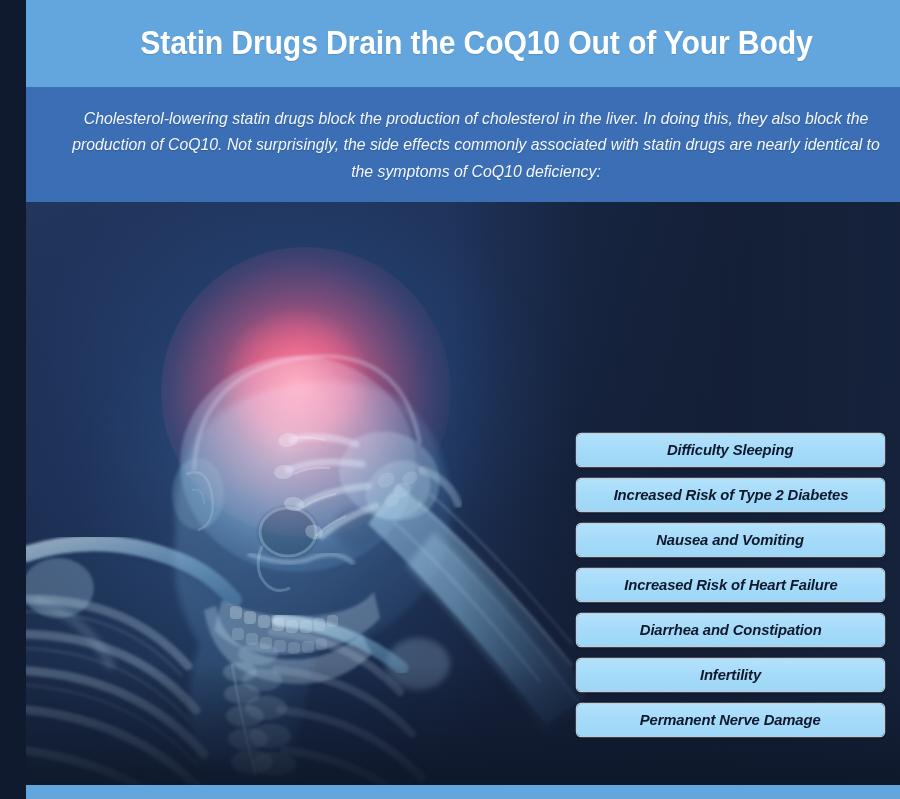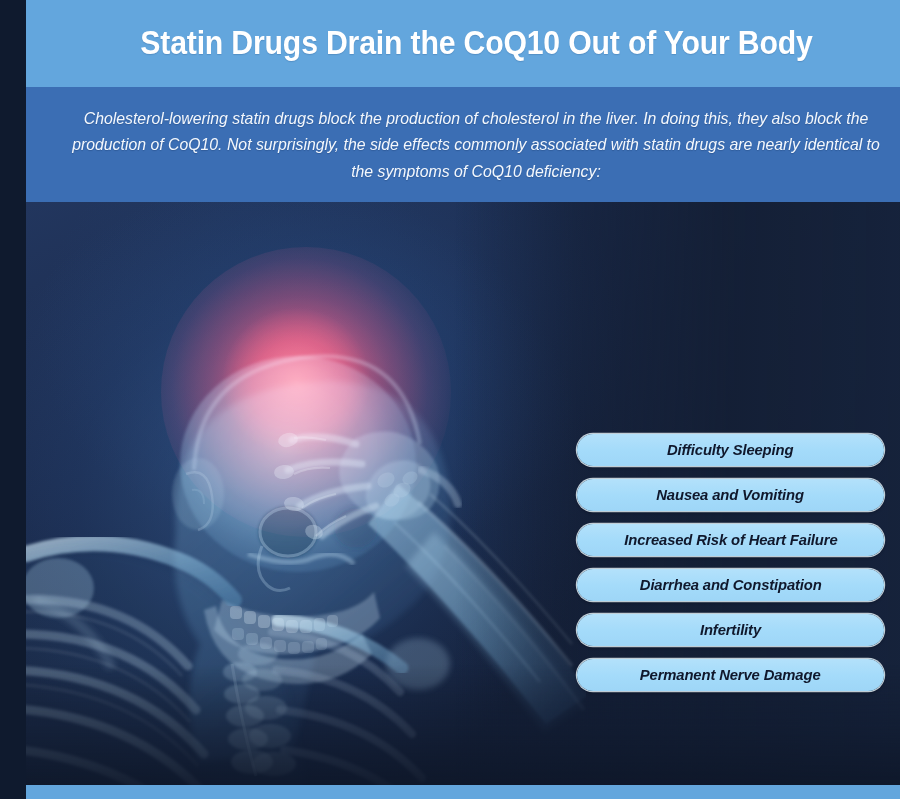--- a/index.html
+++ b/index.html
@@ -116,21 +116,21 @@
   
   .symptom-list {
     position:absolute; left:551px; top:232px;
     width:307px;
     display:flex; flex-direction:column; gap:13px;
     z-index:5;
   }
   .symptom-pill {
     width:307px; height:32px;
     background:linear-gradient(to bottom, #b3e1fb 0%, #a4dbfa 52%, #9ed6f7 100%);
-    border-radius:16px;
+    border-radius:4px;
     display:flex; align-items:center; justify-content:center;
     box-shadow:
       0 0 0 1.2px rgba(236,250,255,.80),
       0 2px 3px rgba(4,10,22,.40);
     text-align: right;
   }
   .symptom-label {
     color:#10182c;
     font-size:15.3px;
     font-weight:bold;
@@ -361,20 +361,23 @@
     <div class="pain-glow-inner"></div>
 
     <div class="right-fade"></div>
     <div class="bottom-fade"></div>
 
     <div class="symptom-list">
       <div class="symptom-pill">
         <span class="symptom-label">Difficulty Sleeping</span>
       </div>
       <div class="symptom-pill">
+        <span class="symptom-label">Increased Risk of Type 2 Diabetes</span>
+      </div>
+      <div class="symptom-pill">
         <span class="symptom-label">Nausea and Vomiting</span>
       </div>
       <div class="symptom-pill">
         <span class="symptom-label">Increased Risk of Heart Failure</span>
       </div>
       <div class="symptom-pill">
         <span class="symptom-label">Diarrhea and Constipation</span>
       </div>
       <div class="symptom-pill">
         <span class="symptom-label">Infertility</span>

